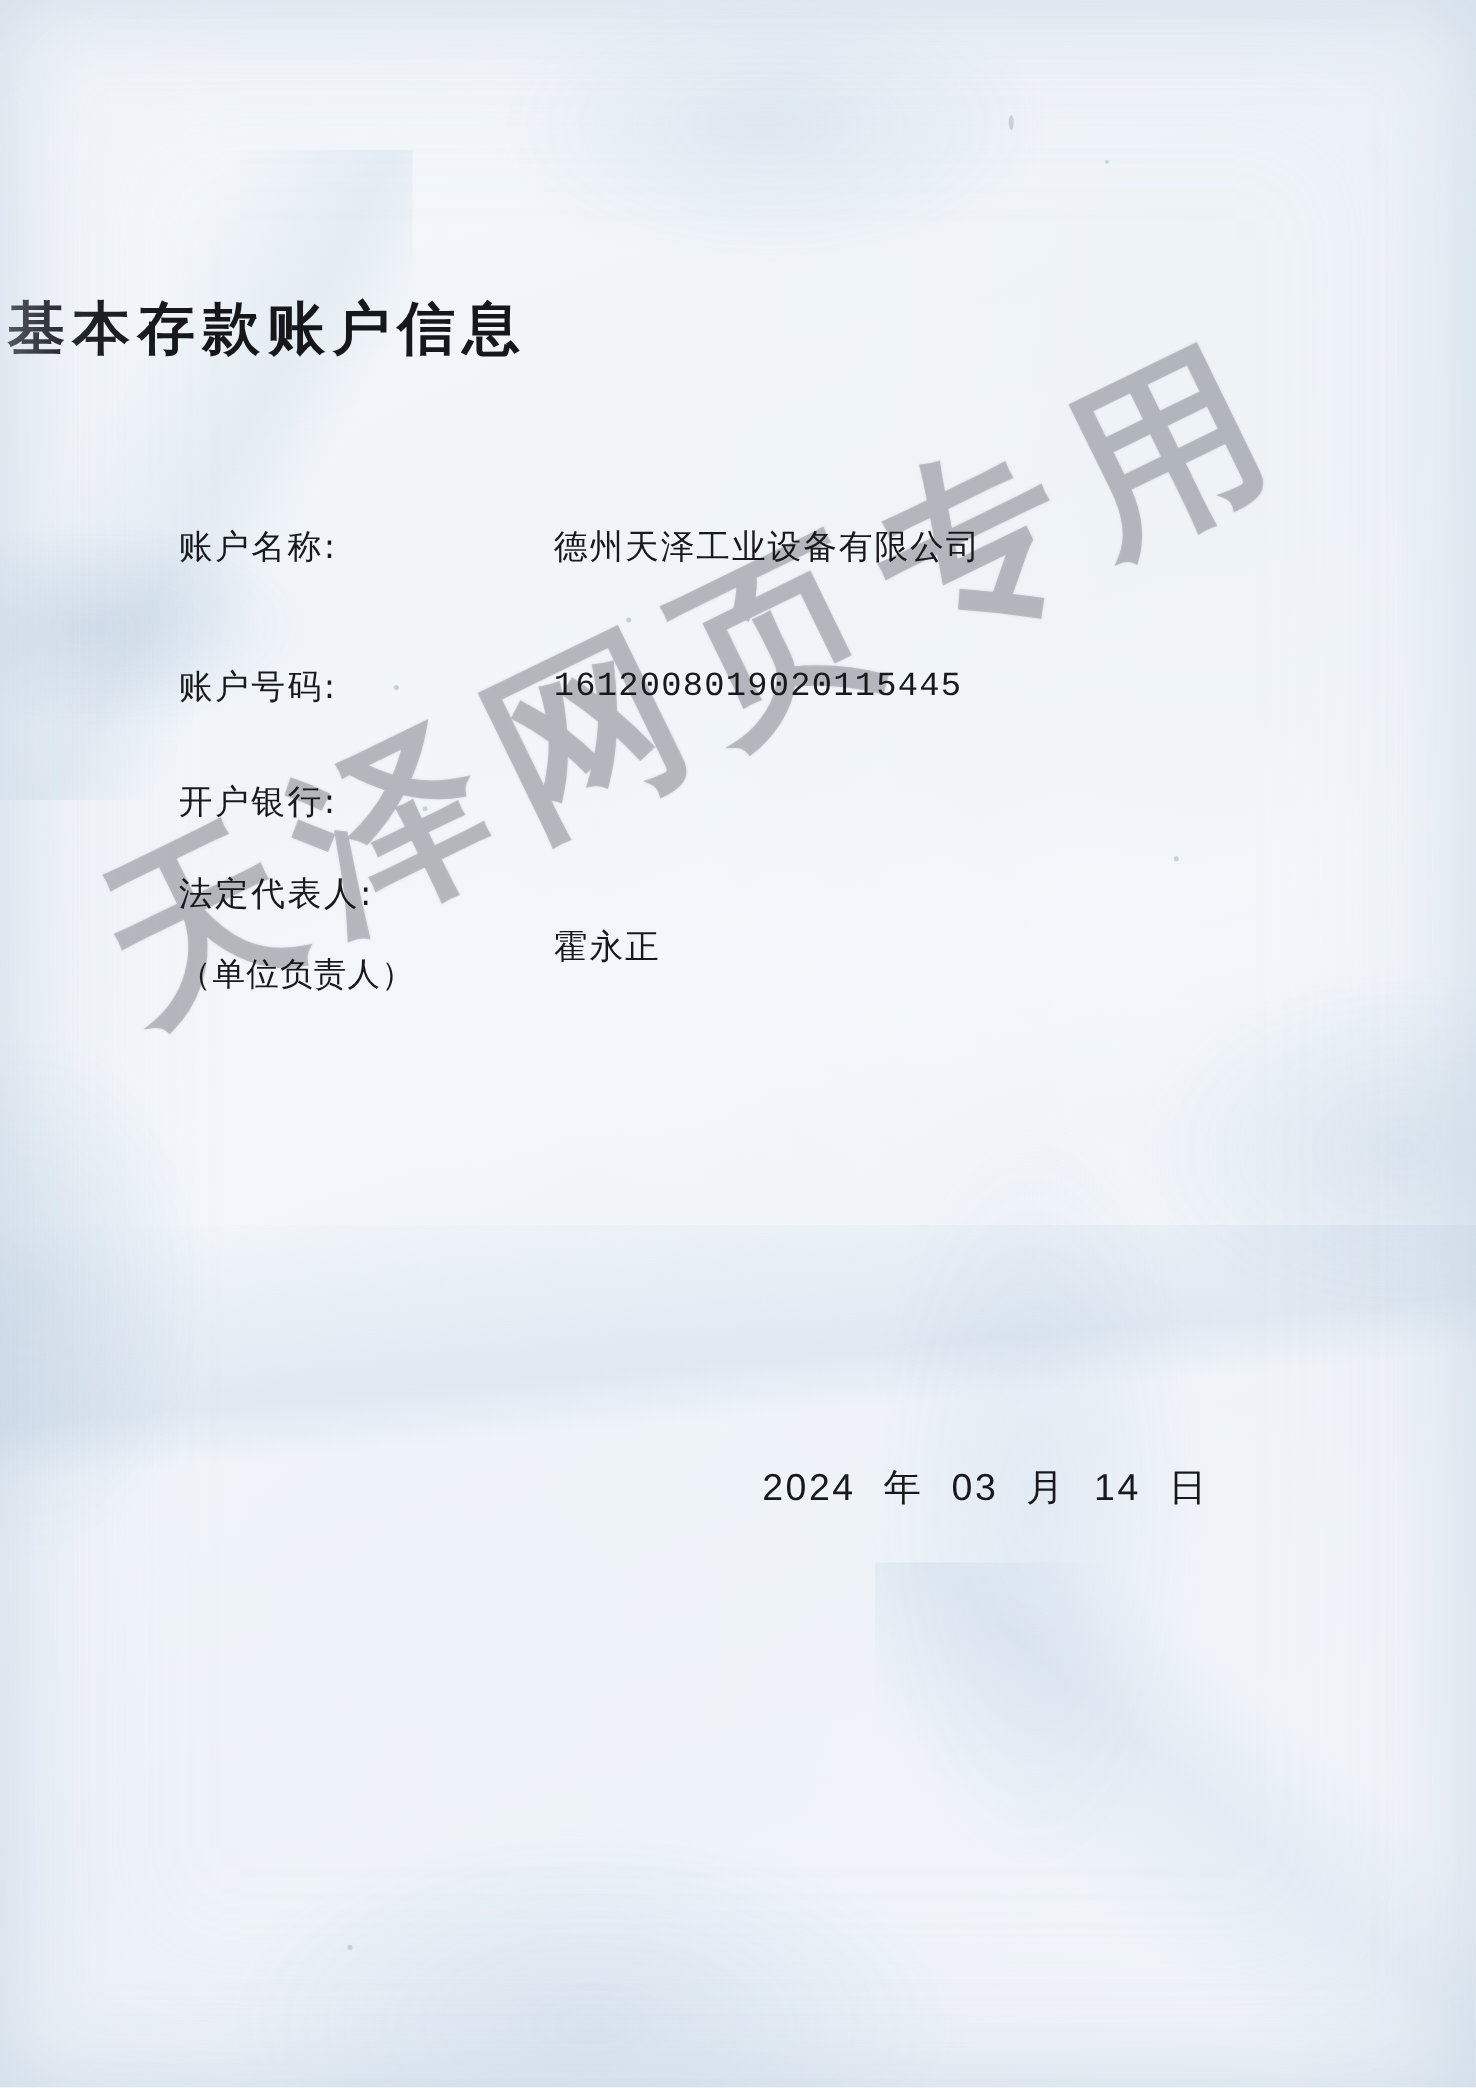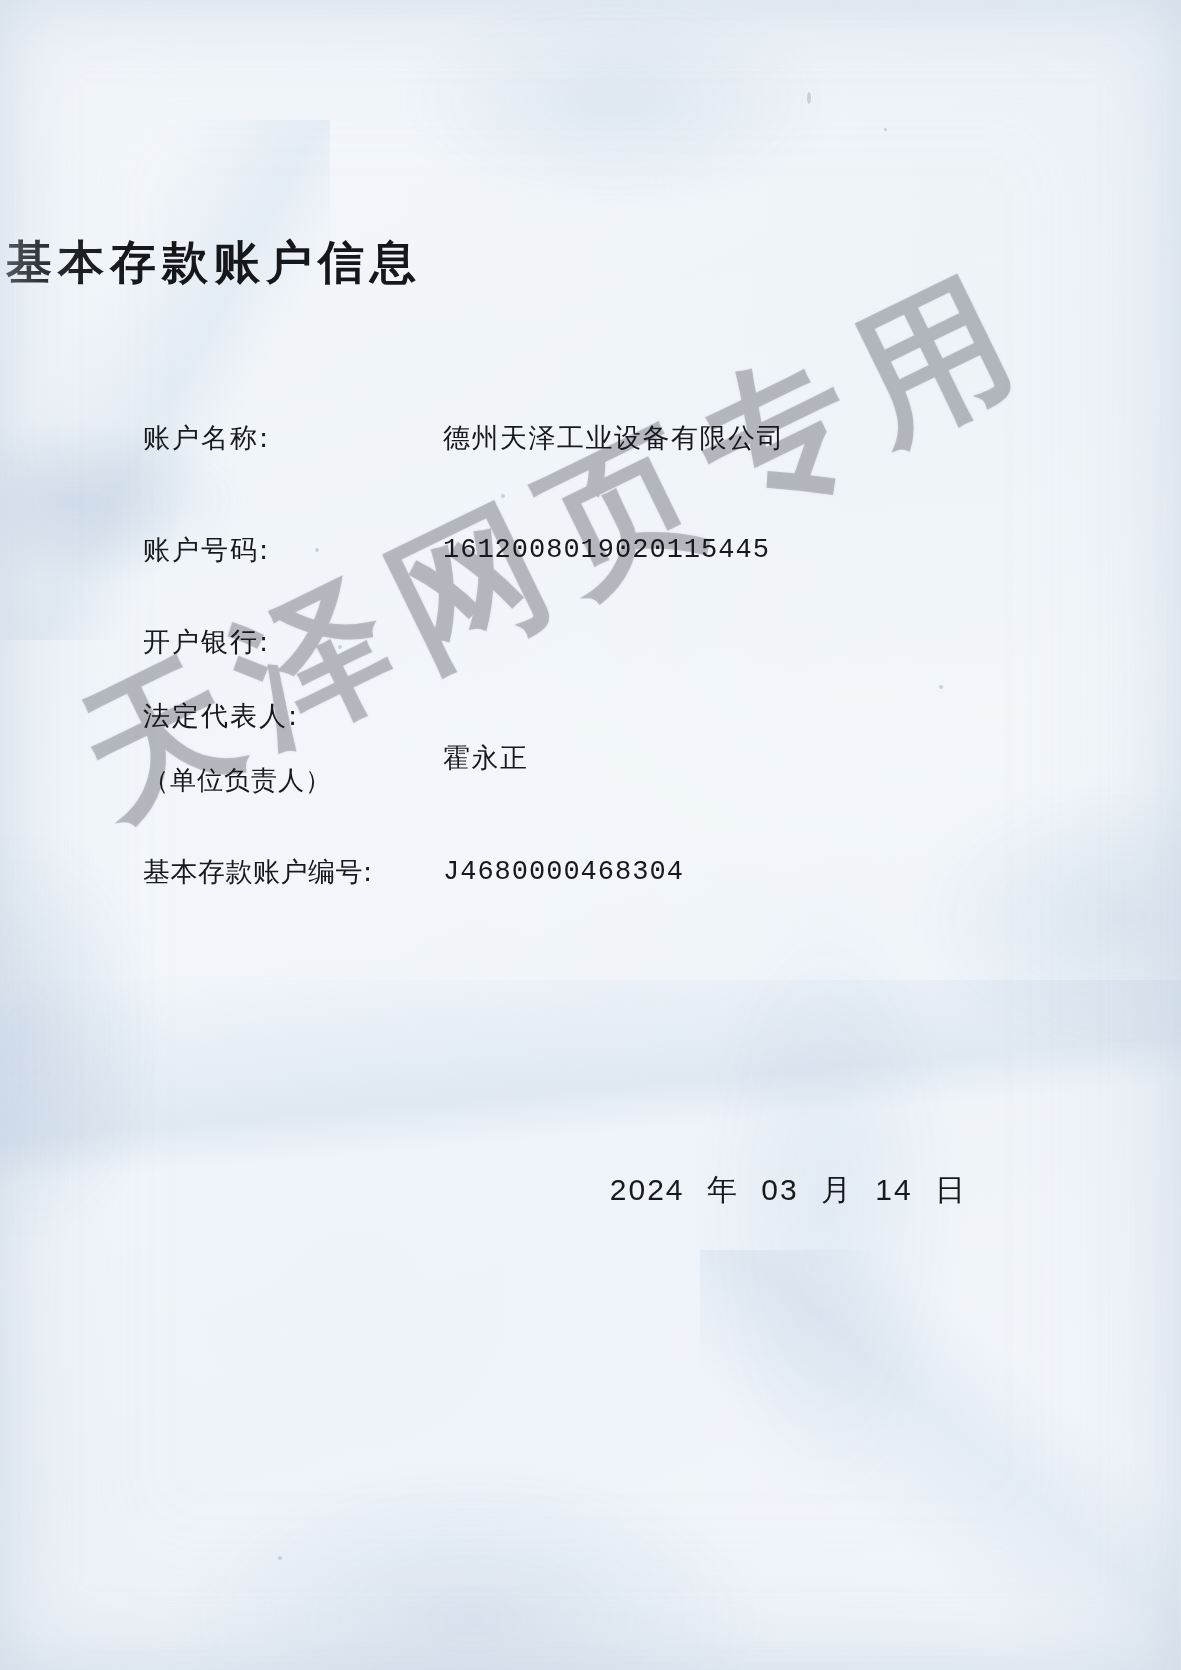--- a/index.html
+++ b/index.html
@@ -197,24 +197,20 @@
   </div>
 
   <div class="field" id="field-legal-rep">
     <div class="field-label">
       <span>法定代表人:</span>
       <span class="sub">（单位负责人）</span>
     </div>
     <div class="field-value">霍永正</div>
   </div>
 
-  <div class="field" id="field-basic-account-no">
-    <div class="field-label">基本存款账户编号:</div>
-    <div class="field-value num">J4680000468304</div>
-  </div>
 
   <div class="date-line">
     <span>2024</span>
     <span>年</span>
     <span>03</span>
     <span>月</span>
     <span>14</span>
     <span>日</span>
   </div>
 

